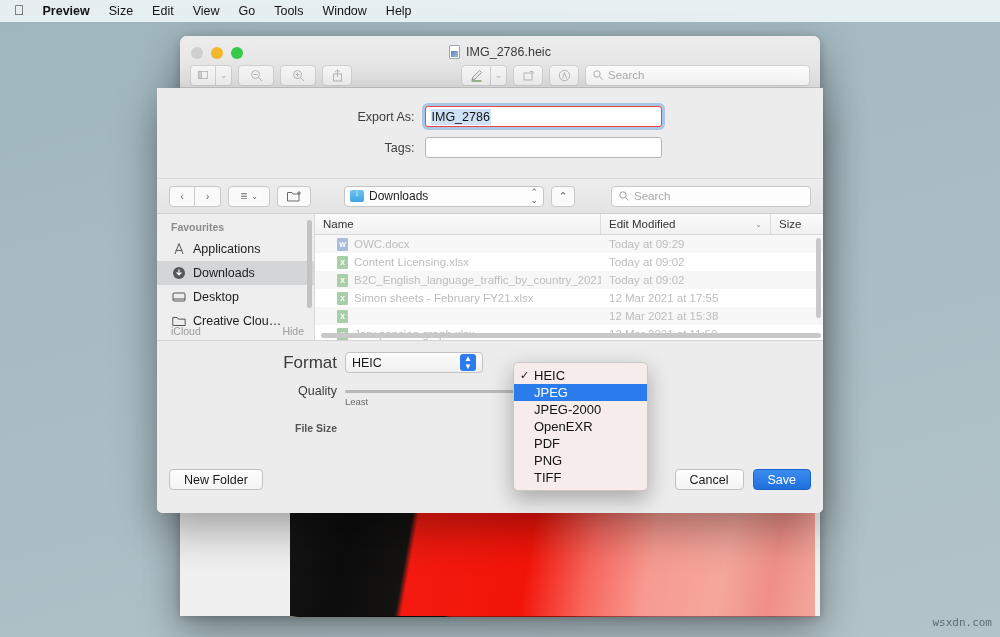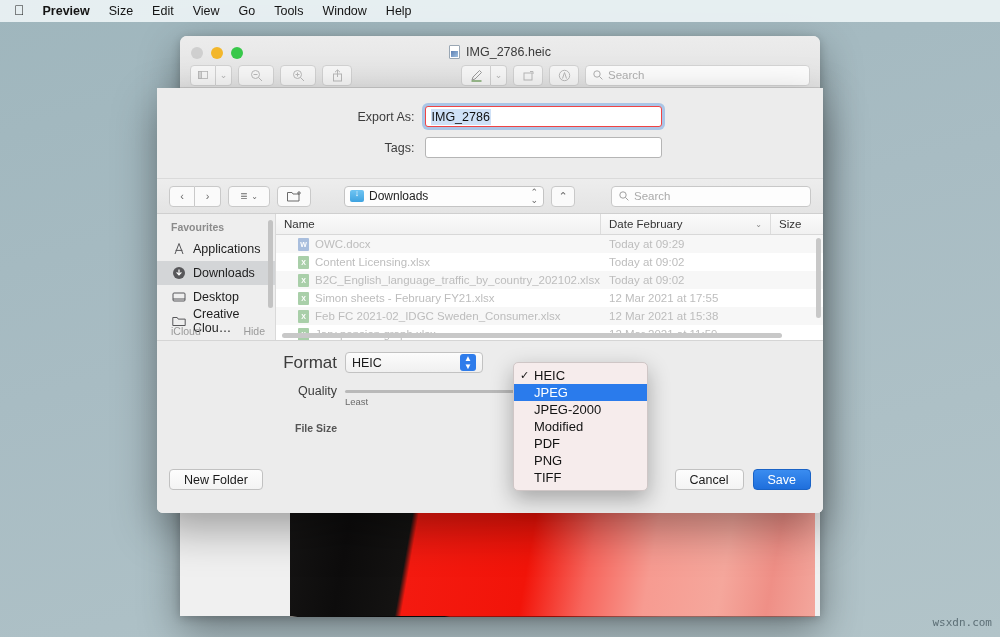--- a/index.html
+++ b/index.html
@@ -199,21 +199,21 @@
     color: #aaa; font-size: 11.5px; gap: 5px;
   }
 
   
   #browser {
     flex: 1; display: flex; min-height: 0;
     background: #fff;
     border-bottom: 1px solid #d5d5d5;
   }
   #sidebar {
-    width: 119px; background: #eeeeee; border-right: 1px solid #d9d9d9;
+    width: 158px; background: #eeeeee; border-right: 1px solid #d9d9d9;
     padding-top: 7px; position: relative; overflow: hidden;
   }
   .side-head {
     font-size: 10.5px; color: #8b8b8b; padding: 0 0 4px 14px; font-weight: bold;
   }
   .side-item {
     height: 24px; display: flex; align-items: center; gap: 7px;
     padding-left: 14px; font-size: 12.5px; color: #1d1d1d;
   }
   .side-item.selected { background: #d3d5d7; }
@@ -541,21 +541,21 @@
       <div class="side-foot">
         <span>iCloud</span>
         <span>Hide</span>
       </div>
     </div>
 
     <div id="filelist">
       <div id="col-head">
         <div class="col name">Name</div>
         <div class="col date">
-          <span>Date February</span>
+          <span>Edit Modified</span>
           <span class="sort-caret">⌄</span>
         </div>
         <div class="col size">Size</div>
       </div>
 
       <div id="rows">
         <div class="frow">
           <span class="fn">
             <span class="wd-ico">W</span>
             <span>OWC.docx</span>
@@ -583,21 +583,20 @@
           <span class="fn">
             <span class="xl-ico">X</span>
             <span>Simon sheets - February FY21.xlsx</span>
           </span>
           <span class="fd">12 Mar 2021 at 17:55</span>
           <span class="fs"></span>
         </div>
         <div class="frow">
           <span class="fn">
             <span class="xl-ico">X</span>
-            <span>Feb FC 2021-02_IDGC Sweden_Consumer.xlsx</span>
           </span>
           <span class="fd">12 Mar 2021 at 15:38</span>
           <span class="fs"></span>
         </div>
         <div class="frow">
           <span class="fn">
             <span class="xl-ico">X</span>
             <span>Jarv pension graph.xlsx</span>
           </span>
           <span class="fd">12 Mar 2021 at 11:59</span>
@@ -649,21 +648,21 @@
   <div class="menu-item highlighted">
     <span class="chk"></span>
     <span>JPEG</span>
   </div>
   <div class="menu-item">
     <span class="chk"></span>
     <span>JPEG-2000</span>
   </div>
   <div class="menu-item">
     <span class="chk"></span>
-    <span>Modified</span>
+    <span>OpenEXR</span>
   </div>
   <div class="menu-item">
     <span class="chk"></span>
     <span>PDF</span>
   </div>
   <div class="menu-item">
     <span class="chk"></span>
     <span>PNG</span>
   </div>
   <div class="menu-item">

